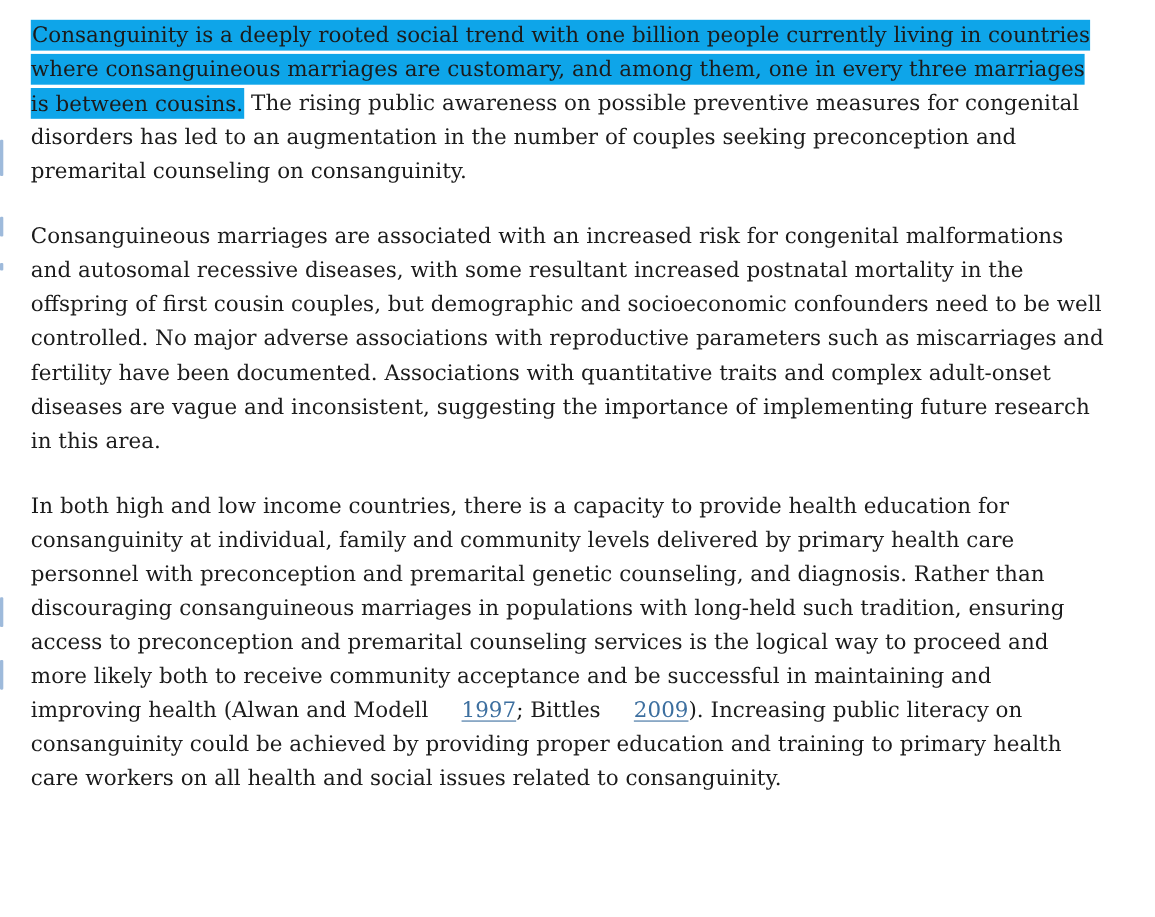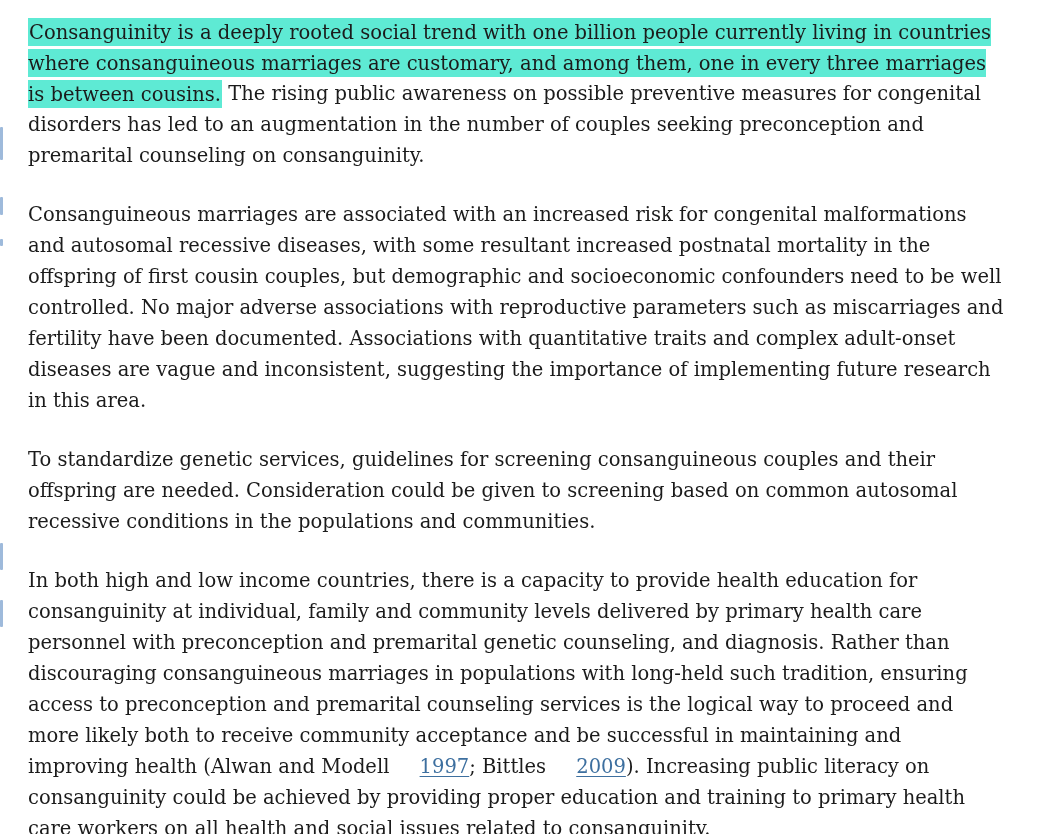--- a/index.html
+++ b/index.html
@@ -22,21 +22,21 @@
     width: 1050px;
   }
   .para {
     margin: 0 0 28px 0;
     font-size: 19.5px;
     line-height: 31px;
     text-align: left;
   }
   .para:last-child { margin-bottom: 0; }
   mark.hl {
-    background: #5eead4;
+    background: #0ea5e9;
     color: inherit;
     padding: 2.5px 1px;
   }
   a.cite {
     color: #3d6f9f;
     text-decoration: underline;
     text-underline-offset: 3px;
     cursor: pointer;
     margin-left: 24px;
   }
@@ -49,21 +49,20 @@
     border-radius: 1px;
   }
 </style>
 </head>
 <body>
 
 <div class="doc">
   <div id="content">
       <p class="para"><mark class="hl">Consanguinity is a deeply rooted social trend with one billion people currently living in countries where consanguineous marriages are customary, and among them, one in every three marriages is between cousins.</mark><span> The rising public awareness on possible preventive measures for congenital disorders has led to an augmentation in the number of couples seeking preconception and premarital counseling on consanguinity.</span></p>
       <p class="para"><span>Consanguineous marriages are associated with an increased risk for congenital malformations and autosomal recessive diseases, with some resultant increased postnatal mortality in the offspring of first cousin couples, but demographic and socioeconomic confounders need to be well controlled. No major adverse associations with reproductive parameters such as miscarriages and fertility have been documented. Associations with quantitative traits and complex adult-onset diseases are vague and inconsistent, suggesting the importance of implementing future research in this area.</span></p>
-      <p class="para"><span>To standardize genetic services, guidelines for screening consanguineous couples and their offspring are needed. Consideration could be given to screening based on common autosomal recessive conditions in the populations and communities.</span></p>
       <p class="para"><span>In both high and low income countries, there is a capacity to provide health education for consanguinity at individual, family and community levels delivered by primary health care personnel with preconception and premarital genetic counseling, and diagnosis. Rather than discouraging consanguineous marriages in populations with long-held such tradition, ensuring access to preconception and premarital counseling services is the logical way to proceed and more likely both to receive community acceptance and be successful in maintaining and improving health (Alwan and Modell </span><a class="cite" href="#">1997</a><span>; Bittles </span><a class="cite" href="#">2009</a><span>). Increasing public literacy on consanguinity could be achieved by providing proper education and training to primary health care workers on all health and social issues related to consanguinity.</span></p>
     </div>
 </div>
 <div id="artifacts">
     <div class="edge-artifact" style="top: 127px; height: 33px;"></div>
     <div class="edge-artifact" style="top: 197px; height: 18px;"></div>
     <div class="edge-artifact" style="top: 239px; height: 7px;"></div>
     <div class="edge-artifact" style="top: 543px; height: 27px;"></div>
     <div class="edge-artifact" style="top: 600px; height: 27px;"></div>
   </div>

